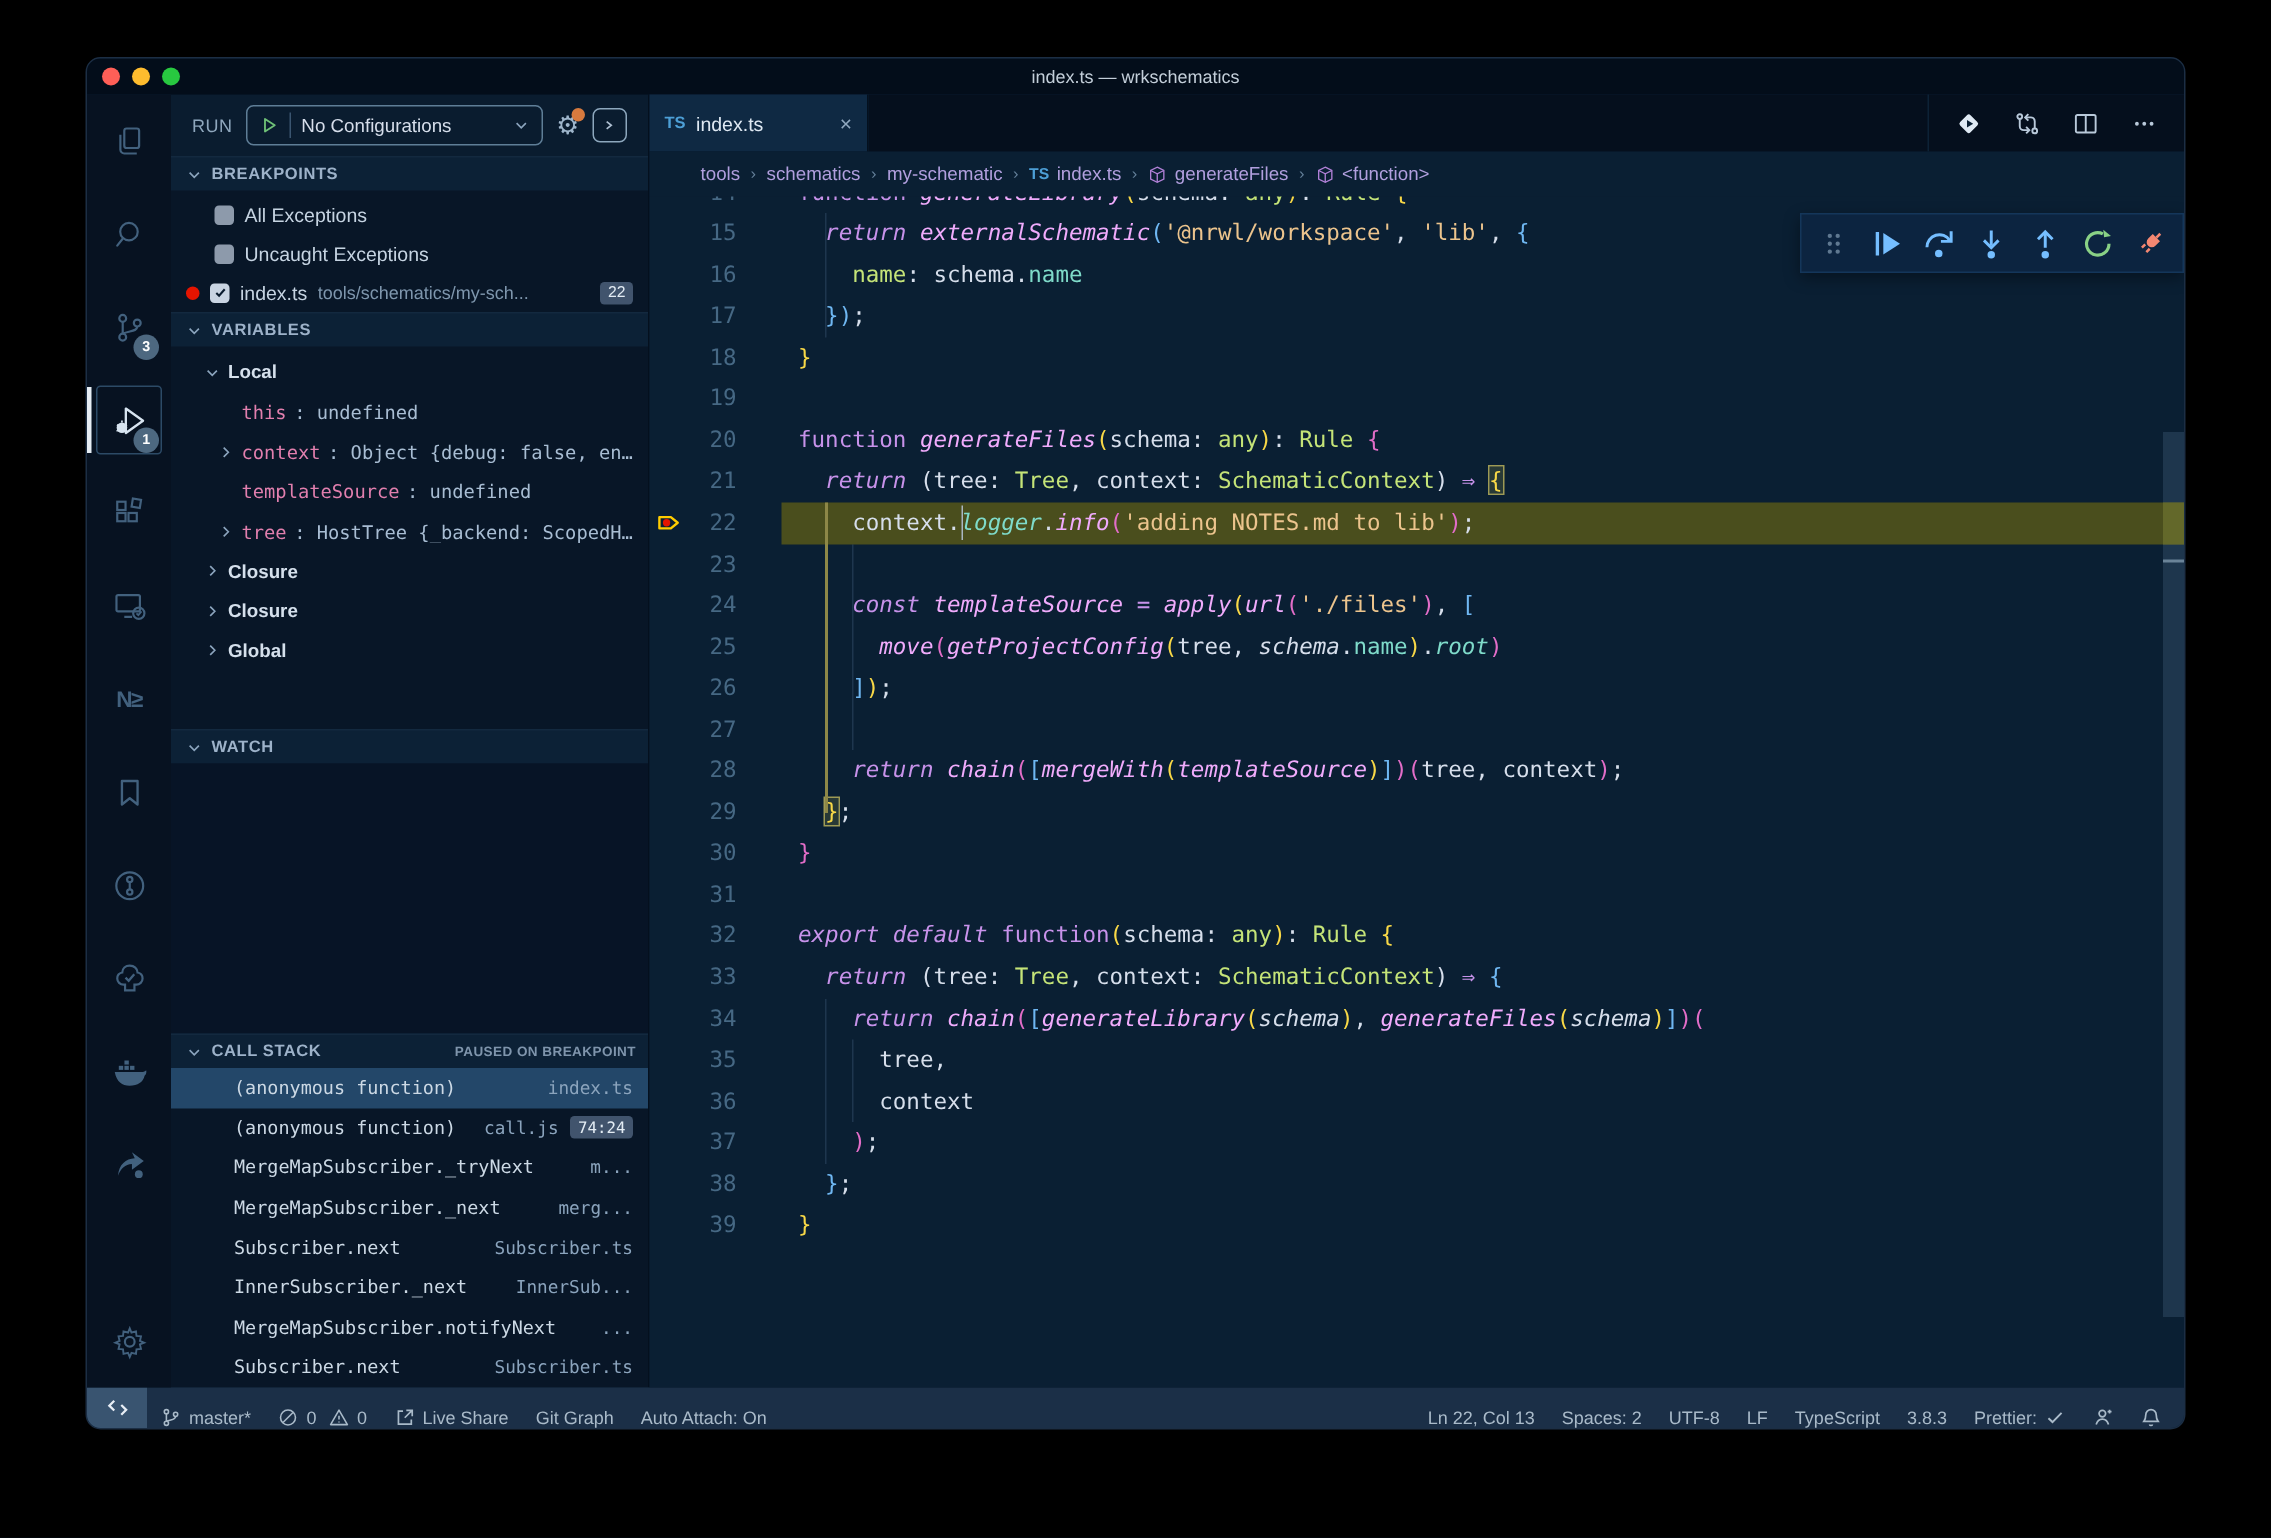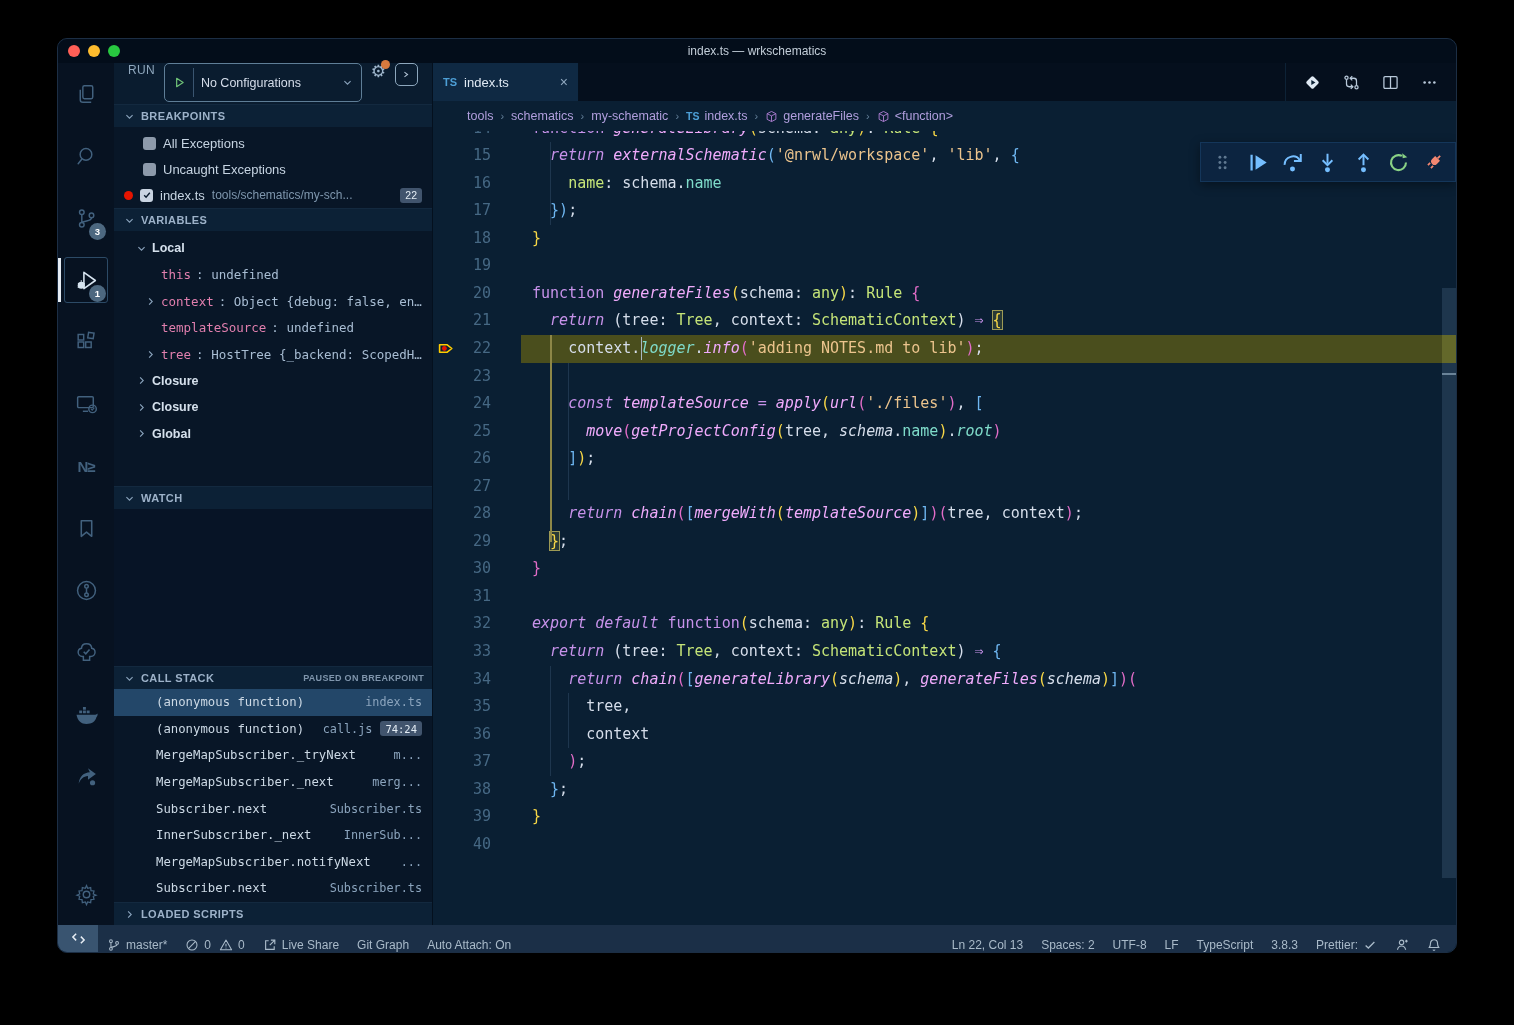--- a/index.html
+++ b/index.html
@@ -32,23 +32,23 @@
   .ab-item.active::before { content:""; position:absolute; left:0; top:9px; bottom:9px; width:2.5px; background:#e6edf4; }
   .ab-badge { position:absolute; right:8px; bottom:9px; min-width:17px; height:17px; border-radius:9px;
               background:#4d6880; color:#fff; font-size:9.5px; font-weight:700;
               display:flex; align-items:center; justify-content:center; padding:0 3px; }
   .ab-nx { font-size:15px; font-weight:700; letter-spacing:-1px; }
   .ab-spacer { flex:1; }
 
   
   .sidebar { width:319px; background:#081627; display:flex; flex-direction:column;
              flex:0 0 auto; border-right:1px solid #04101e; font-size:13px; color:#c6d4e2; }
-  .runrow { height:41px; background:#0a1c2f; display:flex; align-items:flex-start; padding:0 14px; gap:9px; flex:0 0 auto;}
+  .runrow { height:41px; background:#0a1c2f; display:flex; align-items:center; padding:0 14px; gap:9px; flex:0 0 auto;}
   .runlabel { color:#8fa7bd; font-size:12px; letter-spacing:.3px; }
-  .rundd { flex:1; height:39px; border:1px solid #5f7e97; border-radius:5px; display:flex;
+  .rundd { flex:1; height:27px; border:1px solid #5f7e97; border-radius:5px; display:flex;
            align-items:center; padding:0 8px; gap:7px; color:#d6deeb; font-size:12.5px; }
   .rundd .sep { width:1px; align-self:stretch; margin:4px 0; background:#3a5570; }
   .rundd .lbl { flex:1; white-space:nowrap; }
   .gearwrap { position:relative; }
   .gearwrap .dot { position:absolute; right:-4px; top:-3px; width:9px; height:9px; border-radius:50%; background:#d77a3e; }
   .gear { font-size:17px; color:#9fb6cc; line-height:1; }
   .consolebox { width:23px; height:23px; border:1.4px solid #8da7bd; border-radius:5px;
                 display:flex; align-items:center; justify-content:center; }
   .sechead { height:23px; background:#0c2136; border-top:1px solid #13293f;
              display:flex; align-items:center; gap:6px; padding:0 8px 0 10px;
@@ -433,26 +433,20 @@
           <div class="cs-row">
             <span>MergeMapSubscriber.notifyNext</span>
            <span class="cs-file">...</span>
           </div>
           <div class="cs-row">
             <span>Subscriber.next</span>
            <span class="cs-file">Subscriber.ts</span>
           </div>
         </div>
 
-      <div class="sechead">
-        <svg class="chev" viewBox="0 0 16 16" style="transform:rotate(-90deg)">
-            <path d="M3.5 6l4.5 4.5L12.5 6"></path>
-          </svg>
-        <span>LOADED SCRIPTS</span>
-      </div>
     </div>
 
     <div class="editor">
       <div class="tabbar">
         <div class="tab">
           <span class="tab-ts">TS</span>
           <span class="tab-label">index.ts</span>
           <span class="tab-close">×</span>
         </div>
         <div class="editor-actions" id="editor-actions">
@@ -679,26 +673,20 @@
               <span class="ln-icon"></span>
               <span class="ln-num">38</span>
               <span class="ln-deco"></span>
               <span class="ln-code"><span class="w">  </span><span class="ab">}</span><span class="w">;</span></span>
             </div>
             <div class="line">
               <span class="ln-icon"></span>
               <span class="ln-num">39</span>
               <span class="ln-deco"></span>
               <span class="ln-code"><span class="au">}</span></span>
-            </div>
-            <div class="line">
-              <span class="ln-icon"></span>
-              <span class="ln-num">40</span>
-              <span class="ln-deco"></span>
-              <span class="ln-code"></span>
             </div>
             <div class="guide" style="left: 117.09px; top: 27.56px; height: 82.68px;"></div>
             <div class="guide active" style="left: 117.09px; top: 220.48px; height: 206.7px;"></div>
             <div class="guide" style="left: 135.18px; top: 248.04px; height: 137.8px;"></div>
             <div class="guide" style="left: 117.09px; top: 551.2px; height: 110.24px;"></div>
             <div class="guide" style="left: 135.18px; top: 578.76px; height: 55.12px;"></div>
           </div>
         <div class="dbg-toolbar" id="dbg-toolbar">
             <span class="dbg-btn">
               <span style="display:flex">

